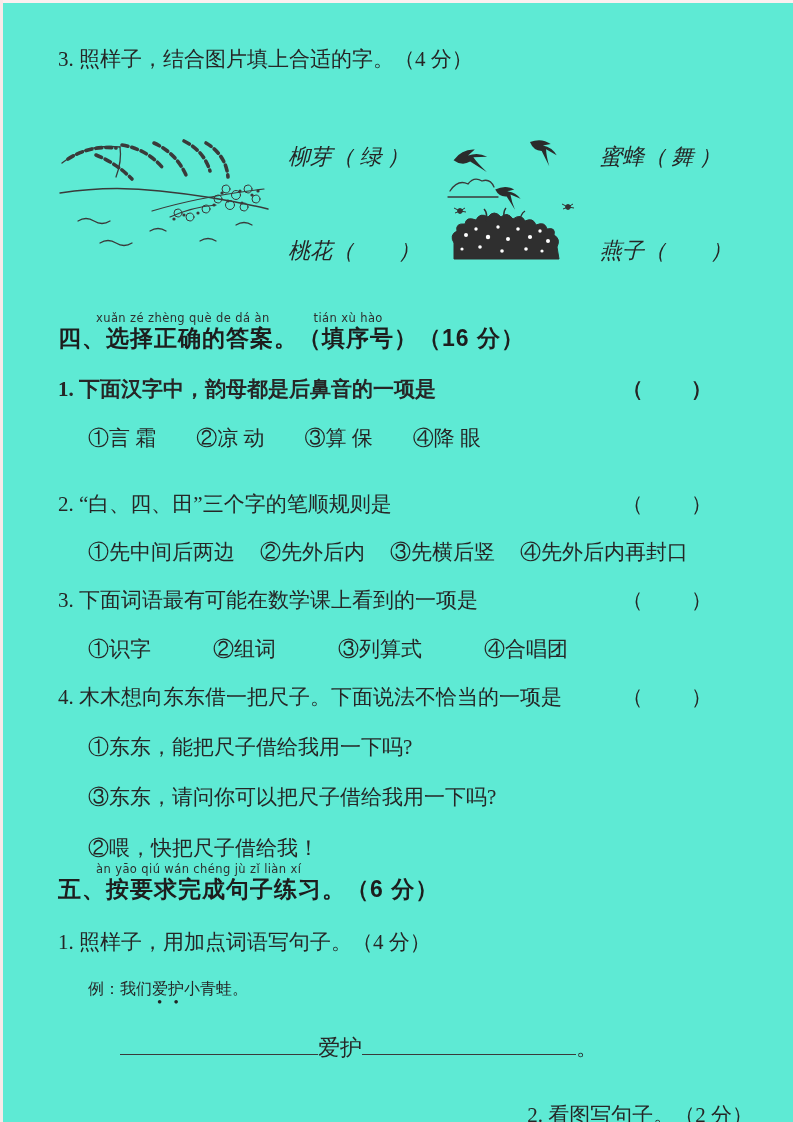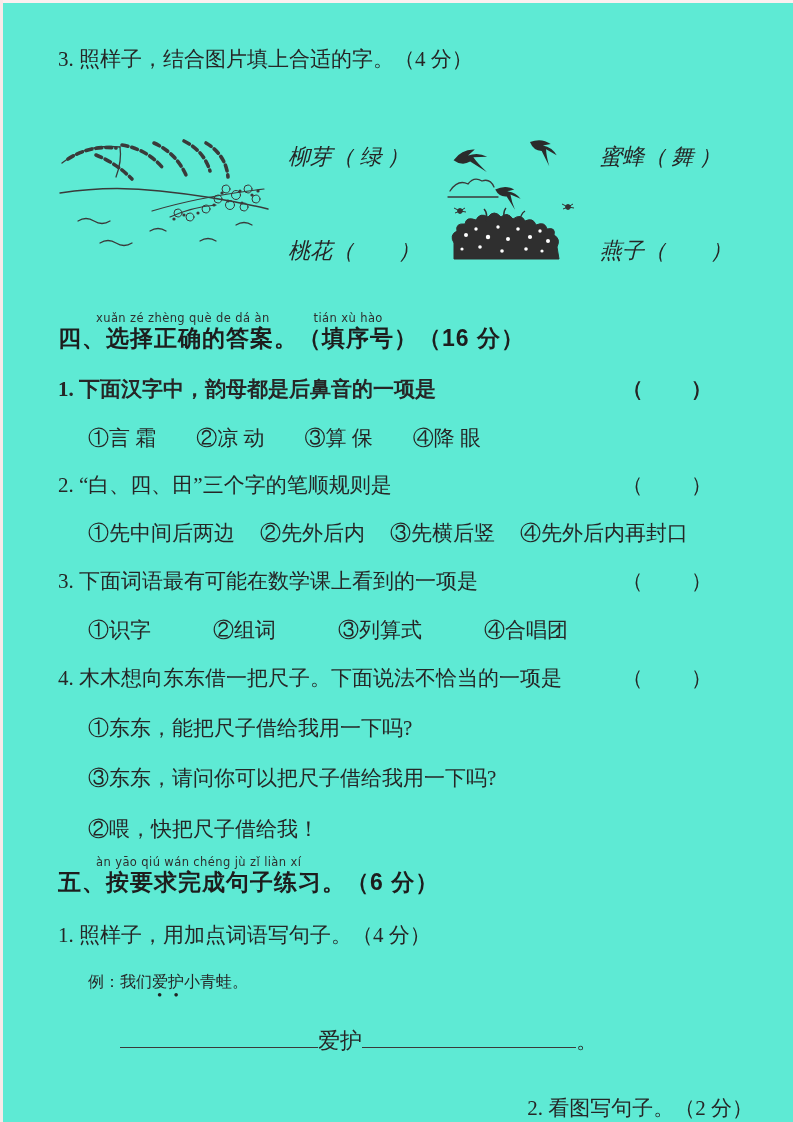--- a/index.html
+++ b/index.html
@@ -164,21 +164,21 @@
     <span>1. 下面汉字中，韵母都是后鼻音的一项是</span>
     <span class="answer-slot">（　　）</span>
   </div>
   <div class="opt-row g58" style="margin-top:22px;">
     <span>①言 霜</span>
     <span>②凉 动</span>
     <span>③算 保</span>
     <span>④降 眼</span>
   </div>
 
-  <div class="q-row" style="margin-top:21px;">
+  <div class="q-row" style="margin-top:40px;">
     <span>2. “白、四、田”三个字的笔顺规则是</span>
     <span class="answer-slot">（　　）</span>
   </div>
   <div class="opt-row g26" style="margin-top:22px;">
     <span>①先中间后两边</span>
     <span>②先外后内</span>
     <span>③先横后竖</span>
     <span>④先外后内再封口</span>
   </div>
 
@@ -194,21 +194,21 @@
   </div>
 
   <div class="q-row" style="margin-top:22px;">
     <span>4. 木木想向东东借一把尺子。下面说法不恰当的一项是</span>
     <span class="answer-slot">（　　）</span>
   </div>
   <div class="opt-stack" style="margin-top:24px;">①东东，能把尺子借给我用一下吗?</div>
   <div class="opt-stack" style="margin-top:24px;">③东东，请问你可以把尺子借给我用一下吗?</div>
   <div class="opt-stack" style="margin-top:24px;">②喂，快把尺子借给我！</div>
 
-  <div style="margin-top:14px;">
+  <div style="margin-top:2px;">
     <div class="pinyin">àn  yāo qiú wán chéng  jù   zǐ  liàn  xí</div>
     <div class="sec-head">五、按要求完成句子练习。（6 分）</div>
   </div>
 
   <div class="q-title" style="margin-top:26px;">1. 照样子，用加点词语写句子。（4 分）</div>
 
   <div class="example-line" style="margin-top:24px;">
     <span>例：我们</span><span class="emph">爱护</span><span>小青蛙。</span>
   </div>
 

